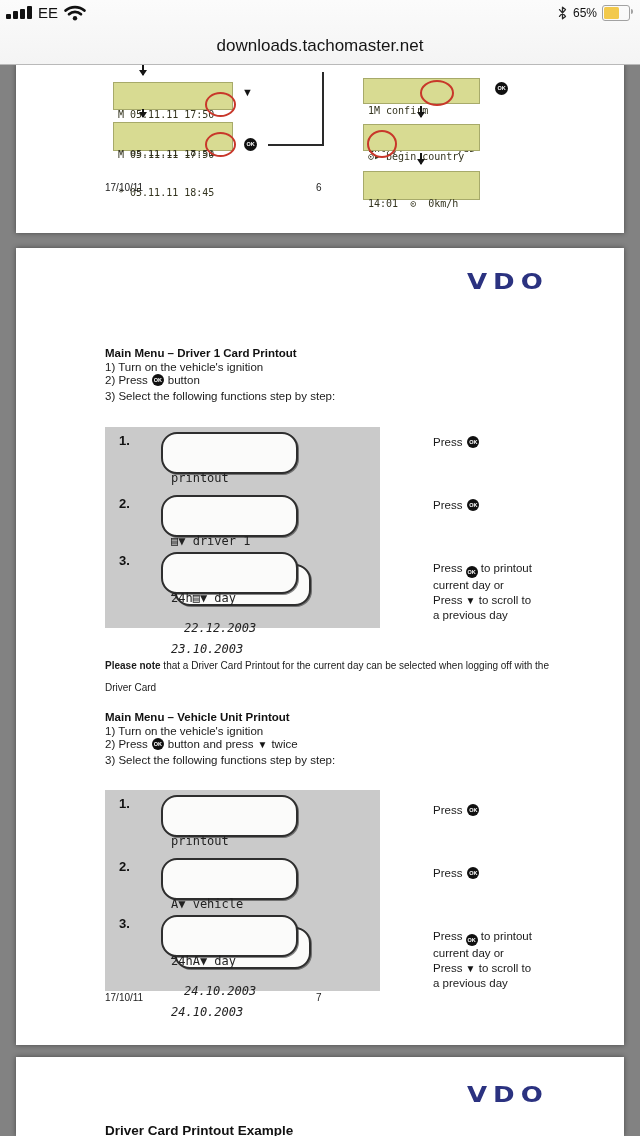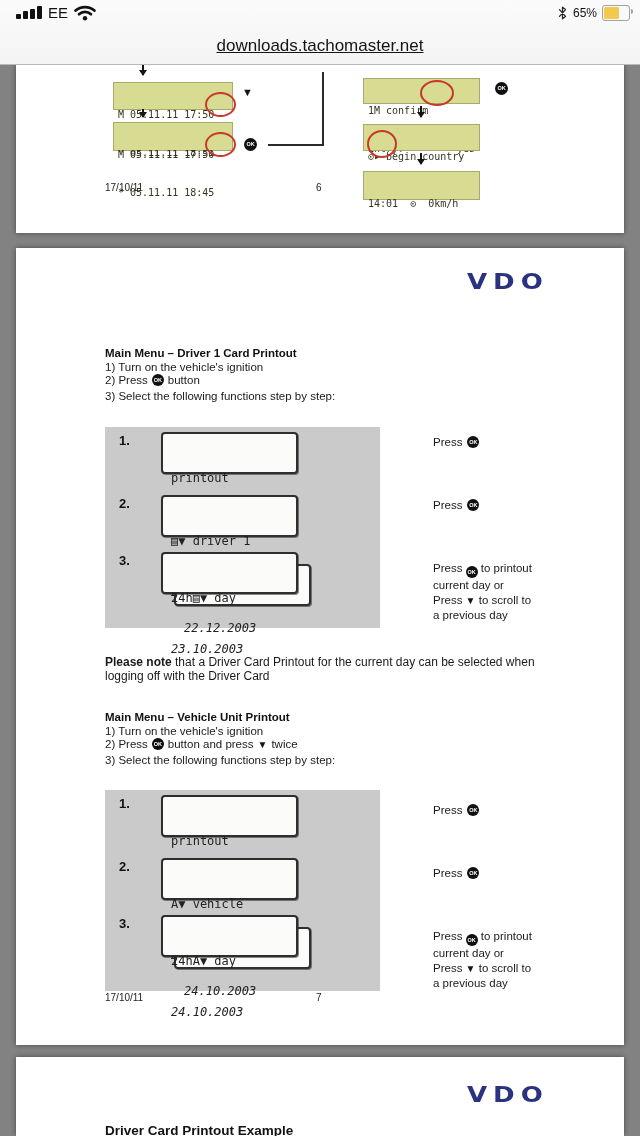--- a/index.html
+++ b/index.html
@@ -2,38 +2,38 @@
 <html><head>
 <meta charset="utf-8">
 <style>
   html,body{margin:0;padding:0;background:#555;}
   .viewport{position:relative;width:640px;height:1136px;margin:0 auto;background:#828282;
     overflow:hidden;font-family:"Liberation Sans",sans-serif;-webkit-font-smoothing:antialiased;}
   
   .header{position:absolute;left:0;top:0;width:640px;height:64px;
     background:linear-gradient(#fbfbfb,#f4f4f4);border-bottom:1px solid #b9b9b9;z-index:10;}
   .status-bar{position:absolute;left:0;top:0;width:640px;height:30px;}
-  .sb-left{position:absolute;left:16px;top:4px;display:flex;align-items:center;gap:6px;text-align:center;}
+  .sb-left{position:absolute;left:6px;top:4px;display:flex;align-items:center;gap:6px;text-align:center;}
   .signal{display:flex;align-items:flex-end;gap:2px;height:13px;}
   .signal i{display:block;width:5px;background:#111;border-radius:1px;}
   .signal i:nth-child(1){height:5px;}
   .signal i:nth-child(2){height:8px;}
   .signal i:nth-child(3){height:10px;}
   .signal i:nth-child(4){height:13px;}
   .carrier{font-size:15px;color:#111;}
   .sb-time{position:absolute;left:0;right:0;top:5px;text-align:center;
     font-size:16.5px;font-weight:700;color:#0b0b0b;}
   .sb-right{position:absolute;right:10px;top:5px;display:flex;align-items:center;gap:5px;}
   .pct{font-size:12px;color:#111;}
   .battery{position:relative;width:24px;height:12px;border:1px solid #a2a2a2;border-radius:3px;padding:1px;}
   .battery .fill{height:100%;border-radius:1.5px;}
   .battery .nub{position:absolute;right:-4px;top:3px;width:2.5px;height:5px;background:#a2a2a2;
     border-radius:0 2px 2px 0;}
   .url-bar{position:absolute;left:0;top:30px;width:640px;height:33px;text-align:center;}
-  .url-bar span{display:inline-block;margin-top:6px;font-size:17px;color:#151515;text-decoration:underline;}
+  .url-bar span{display:inline-block;margin-top:6px;font-size:17px;color:#151515;}
   
   .page{position:absolute;left:16px;width:608px;background:#fff;
     box-shadow:0 0 5px rgba(0,0,0,0.45);overflow:hidden;}
   .p6{top:64px;height:169px;}
   .p7{top:248px;height:797px;}
   .p8{top:1057px;height:79px;}
   
   .lcd{position:absolute;background:#d8db92;border:1px solid #a7aa6a;box-sizing:border-box;
     font-family:"DejaVu Sans Mono","DejaVu Sans",monospace;font-size:10px;line-height:12.5px;
     color:#34341f;padding:1px 4px;white-space:pre;}
@@ -50,28 +50,28 @@
     letter-spacing:0;font-family:"Liberation Sans",sans-serif;flex:none;}
   .okbtn.small{width:12px;height:12px;line-height:12px;vertical-align:-2px;}
   .tri{color:#141414;font-size:10px;}
   
   .doc-title{position:absolute;font-size:13.5px;font-weight:700;color:#111;}
   .sec-heading{position:absolute;font-size:11.5px;font-weight:700;color:#111;}
   .doc-line{position:absolute;font-size:11.5px;color:#1a1a1a;display:flex;align-items:center;gap:4px;}
   .graybox{position:absolute;background:#cacaca;}
   .stepnum{position:absolute;font-size:13px;font-weight:700;color:#111;}
   .disp{position:absolute;width:137px;height:42px;box-sizing:border-box;background:#fbfbfa;
-    border:2px solid #2e2e2e;border-radius:4px;box-shadow:1px 1px 0 rgba(40,40,40,0.55);
+    border:2px solid #2e2e2e;border-radius:16px;box-shadow:1px 1px 0 rgba(40,40,40,0.55);
     font-family:"DejaVu Sans Mono","DejaVu Sans",monospace;font-size:12px;line-height:17px;
     color:#222;padding:2px 8px;white-space:pre;}
   .disp .l2{font-style:italic;}
   .disp.behind{padding-top:20px;}
   .press{position:absolute;font-size:11.5px;color:#1a1a1a;display:flex;align-items:center;gap:5px;}
   .pressblock{position:absolute;font-size:11.5px;line-height:14.5px;color:#1a1a1a;}
-  .note{position:absolute;font-size:12px;line-height:14px;color:#1a1a1a;}
+  .note{position:absolute;font-size:10px;line-height:22px;color:#1a1a1a;}
   .pgfooter{position:absolute;font-size:10px;color:#222;}
   .vdo{position:absolute;font-family:"DejaVu Sans",sans-serif;font-weight:800;font-size:26px;
     letter-spacing:6px;color:#2b3280;transform:scaleY(0.8);transform-origin:top left;}
 </style>
 </head>
 <body>
 
 <div class="viewport">
 
   <div class="header">

